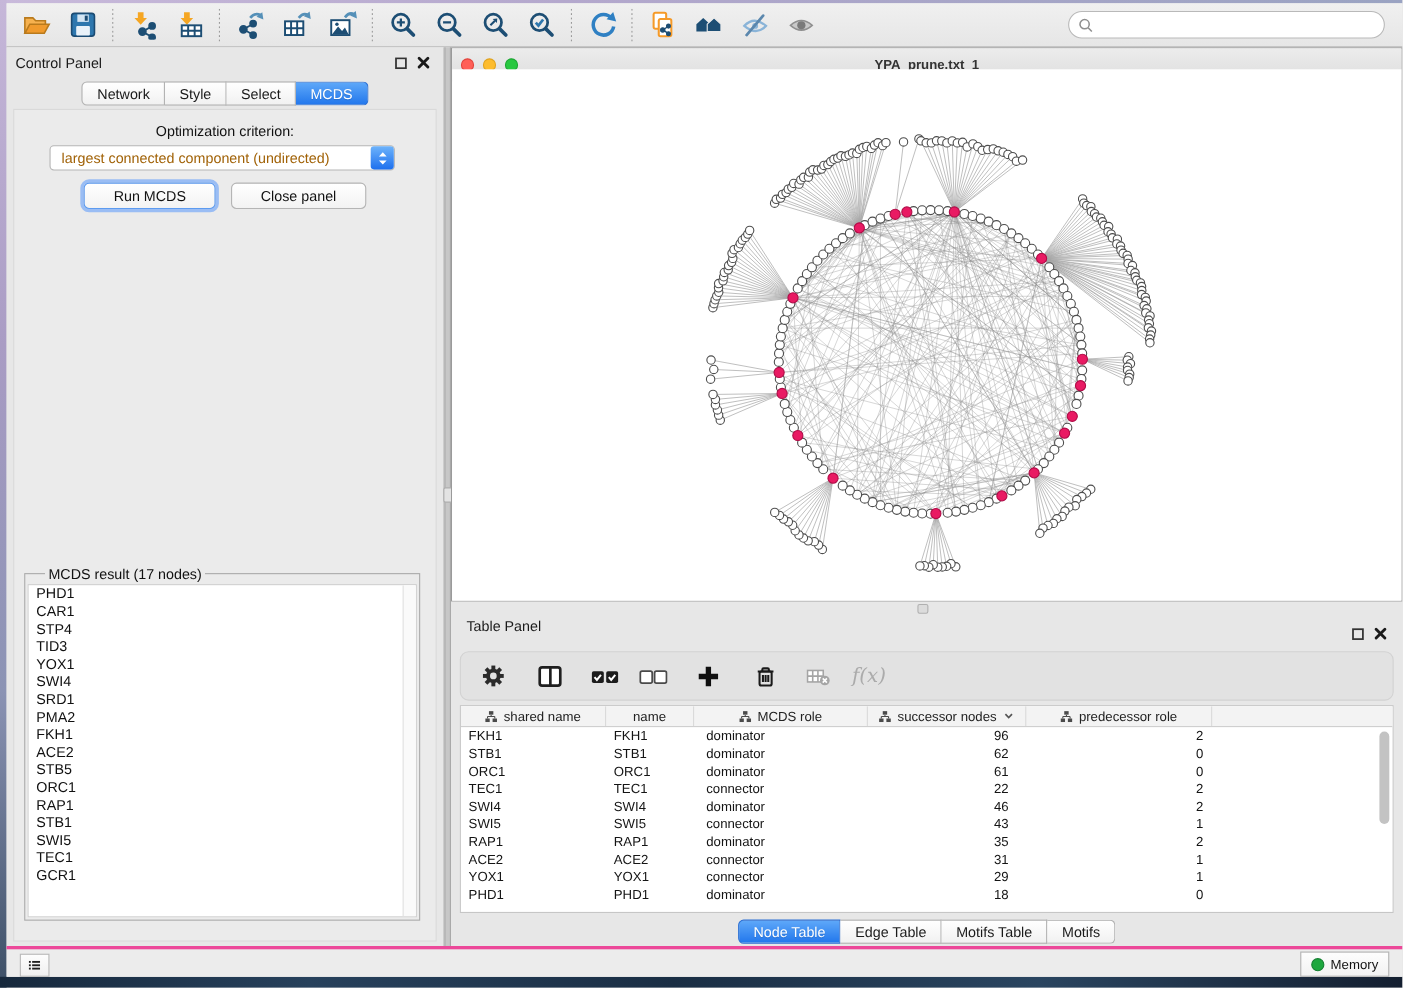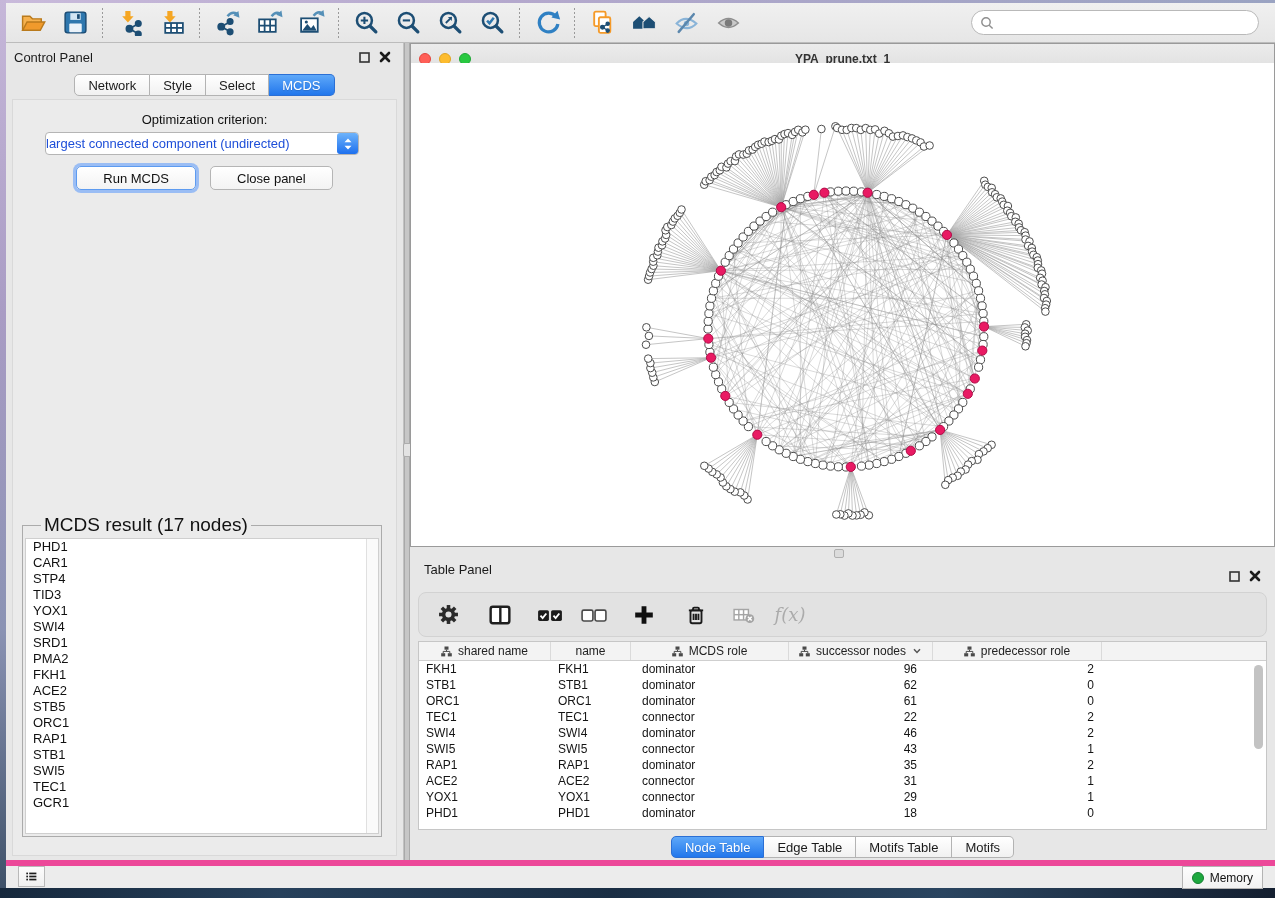--- a/index.html
+++ b/index.html
@@ -24,27 +24,27 @@
   .cp-head{height:28px;display:flex;align-items:center;padding:0 12px 0 8px}
   .cp-head .win-icons{margin-left:auto}
   .seg{display:flex;justify-content:center;margin-top:3px}
   .seg-btn{font-size:13px;padding:3px 13px;border:1px solid #b3b3b3;border-left-width:0;background:linear-gradient(#ffffff,#f1f1f1);color:#1a1a1a;height:22px}
   .seg-btn:first-child{border-left-width:1px;border-radius:5px 0 0 5px}
   .seg-btn:last-child{border-radius:0 5px 5px 0}
   .seg-btn.active{background:linear-gradient(#5ea8f9,#2277ec);color:#fff;border-color:#2b6fd4;text-shadow:0 1px 1px rgba(0,0,0,.15)}
   .cp-content{position:absolute;left:6px;top:56px;right:6px;bottom:4px;background:#ebebeb;border:1px solid #d9d9d9}
   .opt-label{text-align:center;font-size:13px;margin-top:12px;color:#111}
   .dropdown{position:absolute;left:32px;top:32px;width:314px;height:23px;background:#fff;border:1px solid #b5b5b5;border-radius:4px;
-    display:flex;align-items:center;font-size:13px;padding-left:0;color:#1d4ed8}
+    display:flex;align-items:center;font-size:13px;padding-left:10px;color:#a16207}
   .dd-step{margin-left:auto;width:21px;height:21px;border-radius:3px;background:linear-gradient(#6db3fb,#1e70ee);display:flex;align-items:center;justify-content:center}
   .btn{font-size:13px;height:24px;background:linear-gradient(#ffffff,#f3f3f3);border:1px solid #b5b5b5;border-radius:5px;padding:0 26px;color:#111}
   .btn.focused{box-shadow:0 0 0 3px rgba(88,151,251,.55);border-color:#5d9bf0}
   .btn-row{position:absolute;top:66px;left:0;right:0;display:flex;justify-content:center;gap:14px}
   .fieldset{position:absolute;left:7px;right:12px;top:414px;bottom:18px;border:1px solid #ababab}
-  .fieldset legend{font-size:19px;margin-left:6px;padding:0 3px;color:#111}
+  .fieldset legend{font-size:13px;margin-left:6px;padding:0 3px;color:#111}
   .mcds-list{position:absolute;left:2px;right:2px;top:2px;bottom:2px;background:#fff;border:1px solid #cfcfcf;overflow:hidden}
   .mcds-scroll{position:absolute;right:0;top:0;bottom:0;width:12px;background:#fafafa;border-left:1px solid #e0e0e0}
   .list-item{font-size:13px;line-height:16px;padding-left:7px;color:#111}
   
   .vsplit{position:absolute;left:404px;top:43px;width:6px;height:817px;background:#c7c7c7;border-left:1px solid #a9a9a9;border-right:1px solid #a9a9a9}
   .vhandle{position:absolute;left:-2px;top:400px;width:9px;height:14px;background:#e3e3e3;border:1px solid #adadad;border-radius:2px}
   .hsplit{position:absolute;left:410px;top:547px;width:865px;height:15px;background:#e7e7e7}
   .hhandle{position:absolute;left:424px;top:2px;width:10px;height:9px;background:#dcdcdc;border:1px solid #b0b0b0;border-radius:2px}
   
   .net-frame{position:absolute;left:410px;top:43px;width:865px;height:504px;border:1px solid #9a9a9a;background:#fff}
@@ -66,21 +66,21 @@
   .thead{display:grid;grid-template-columns:132px 80px 158px 144px 169px 1fr;height:19px;background:#f3f3f3;border-bottom:1px solid #cfcfcf}
   .thcell{display:flex;align-items:center;justify-content:center;gap:6px;font-size:12px;color:#222;border-right:1px solid #dadada;overflow:hidden}
   .thcell:last-child{border-right:none}
   .trow{display:grid;grid-template-columns:132px 80px 158px 144px 169px 1fr;height:16px}
   .tcell{font-size:12px;line-height:16px;color:#141414;overflow:hidden;white-space:nowrap}
   .tcell.c0{padding-left:7px}.tcell.c1{padding-left:7px}.tcell.c2{padding-left:11px}
   .tcell.c3{text-align:right;padding-right:16px}.tcell.c4{text-align:right;padding-right:8px}
   .vthumb{position:absolute;right:3px;top:23px;width:9px;height:84px;background:#c3c3c3;border-radius:5px}
   .btabs{position:absolute;left:0;right:0;top:270px;display:flex;justify-content:center}
   
-  .status-bar{position:absolute;left:6px;top:860px;width:1269px;height:28px;background:#ececec;border-top:6px solid #ec4899;display:flex;align-items:flex-start;padding:0 12px}
+  .status-bar{position:absolute;left:6px;top:860px;width:1269px;height:28px;background:#ececec;border-top:3px solid #ec4899;display:flex;align-items:flex-end;padding:0 12px}
   .sb-btn{width:27px;height:21px;background:linear-gradient(#fdfdfd,#f0f0f0);border:1px solid #b9b9b9;display:flex;align-items:center;justify-content:center}
   .mem-btn{margin-left:auto;height:23px;background:linear-gradient(#fdfdfd,#f2f2f2);border:1px solid #b3b3b3;display:flex;align-items:center;gap:6px;padding:0 9px;font-size:12px;color:#111}
   .mem-dot{width:12px;height:12px;border-radius:50%;background:#1ea83f;border:1px solid #148031}
   
   .e-in{stroke:#8c8c8c;stroke-opacity:.40;stroke-width:.8}
   .e-fan{stroke:#a3a3a3;stroke-opacity:.85;stroke-width:.75}
   .n-w{fill:#fff;stroke:#4d4d4d;stroke-width:1}
   .n-p{stroke-width:1}
 </style>
 </head>

